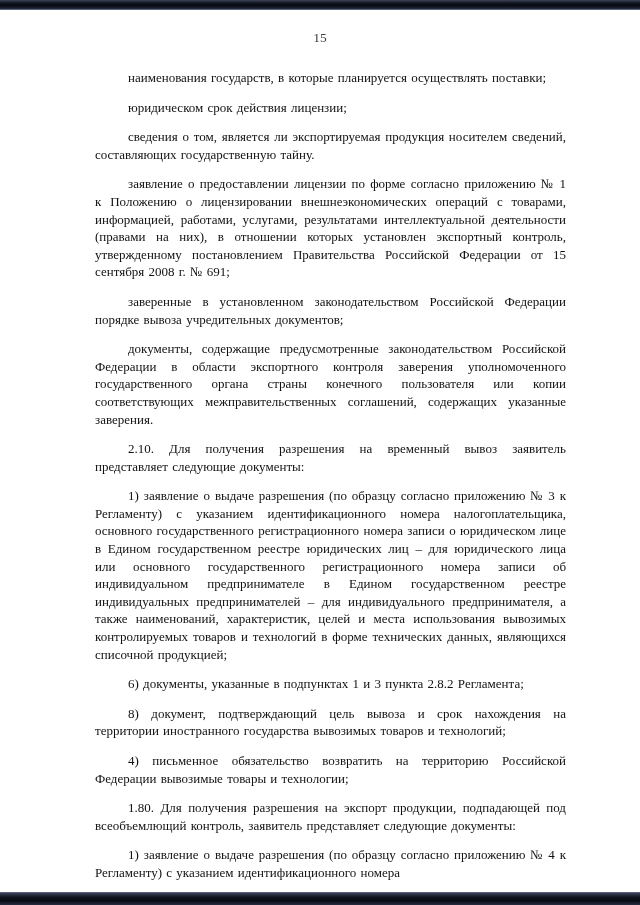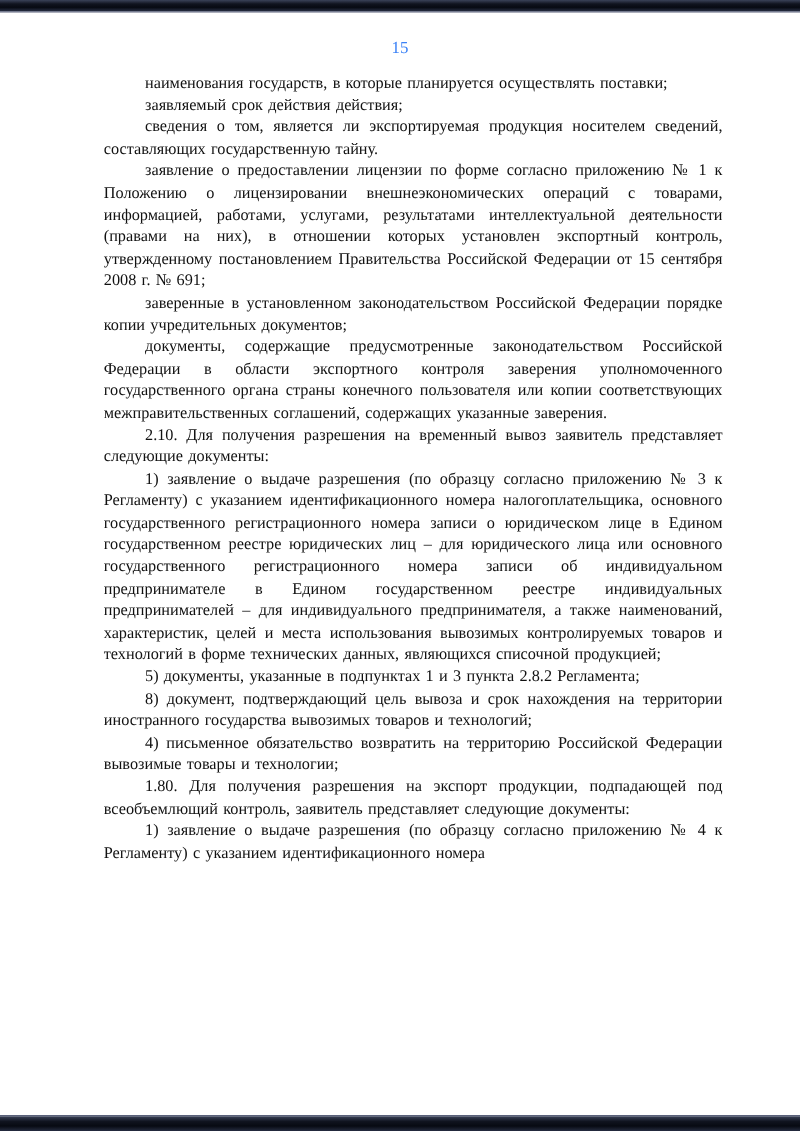--- a/index.html
+++ b/index.html
@@ -32,55 +32,55 @@
     height: 12px;
     border-top: 1px solid #5a617a;
   }
   .page-number {
     position: absolute;
     top: 30px;
     left: 0;
     width: 640px;
     text-align: center;
     font-size: 13.5px;
-    color: #3b82f6;
+    color: #404040;
   }
   .text-block {
     position: absolute;
     top: 57px;
     left: 83px;
     width: 495px;
   }
   .text-block p {
-    margin: 0;
+    margin: 12px;
     font-size: 13px;
     line-height: 17.6px;
     text-align: justify;
     text-indent: 33px;
     word-spacing: 1px;
   }
 </style>
 </head>
 <body>
 
 <div class="page">
   <div class="scan-bar top"></div>
 
   <div class="page-number">15</div>
 
   <div class="text-block">
       <p>наименования государств, в которые планируется осуществлять поставки;</p>
-      <p>заявляемый срок действия действия;</p>
+      <p>юридическом срок действия лицензии;</p>
       <p>сведения о том, является ли экспортируемая продукция носителем сведений, составляющих государственную тайну.</p>
       <p>заявление о предоставлении лицензии по форме согласно приложению № 1 к Положению о лицензировании внешнеэкономических операций с товарами, информацией, работами, услугами, результатами интеллектуальной деятельности (правами на них), в отношении которых установлен экспортный контроль, утвержденному постановлением Правительства Российской Федерации от 15 сентября 2008 г. № 691;</p>
-      <p>заверенные в установленном законодательством Российской Федерации порядке копии учредительных документов;</p>
+      <p>заверенные в установленном законодательством Российской Федерации порядке вывоза учредительных документов;</p>
       <p>документы, содержащие предусмотренные законодательством Российской Федерации в области экспортного контроля заверения уполномоченного государственного органа страны конечного пользователя или копии соответствующих межправительственных соглашений, содержащих указанные заверения.</p>
       <p>2.10. Для получения разрешения на временный вывоз заявитель представляет следующие документы:</p>
       <p>1) заявление о выдаче разрешения (по образцу согласно приложению № 3 к Регламенту) с указанием идентификационного номера налогоплательщика, основного государственного регистрационного номера записи о юридическом лице в Едином государственном реестре юридических лиц – для юридического лица или основного государственного регистрационного номера записи об индивидуальном предпринимателе в Едином государственном реестре индивидуальных предпринимателей – для индивидуального предпринимателя, а также наименований, характеристик, целей и места использования вывозимых контролируемых товаров и технологий в форме технических данных, являющихся списочной продукцией;</p>
-      <p>5) документы, указанные в подпунктах 1 и 3 пункта 2.8.2 Регламента;</p>
+      <p>6) документы, указанные в подпунктах 1 и 3 пункта 2.8.2 Регламента;</p>
       <p>8) документ, подтверждающий цель вывоза и срок нахождения на территории иностранного государства вывозимых товаров и технологий;</p>
       <p>4) письменное обязательство возвратить на территорию Российской Федерации вывозимые товары и технологии;</p>
       <p>1.80. Для получения разрешения на экспорт продукции, подпадающей под всеобъемлющий контроль, заявитель представляет следующие документы:</p>
       <p>1) заявление о выдаче разрешения (по образцу согласно приложению № 4 к Регламенту) с указанием идентификационного номера</p>
     </div>
 
   <div class="scan-bar bottom"></div>
 </div>
 
 </body></html>

